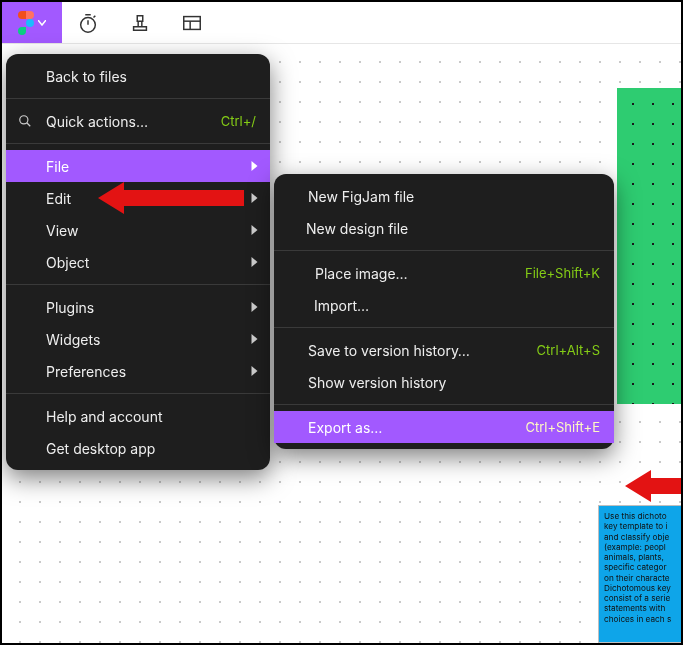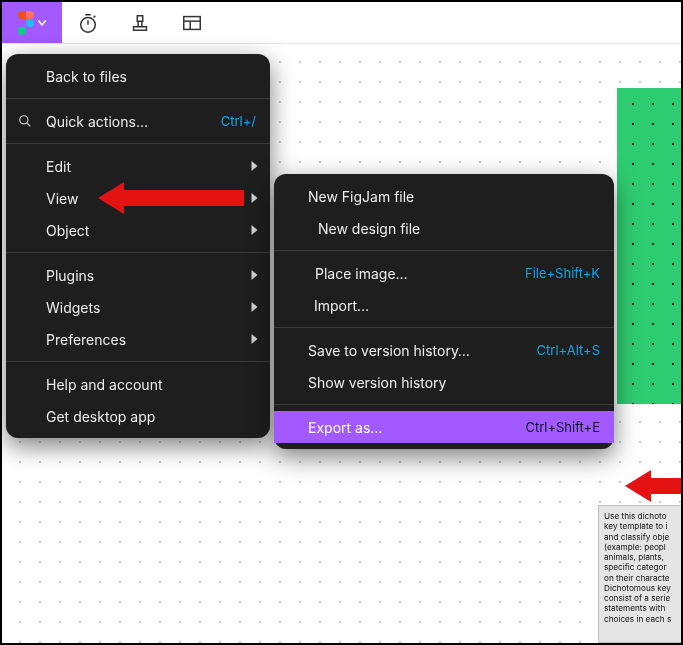--- a/index.html
+++ b/index.html
@@ -64,21 +64,21 @@
     background-position: 6px 6px;
   }
 
   
   .note-card {
     position: absolute;
     top: 503px;
     left: 596px;
     width: 86px;
     height: 138px;
-    background: #e5e5e5;
+    background: #0ea5e9;
     border: 1px solid #bfbfbf;
     padding: 5px 5px;
     font-size: 8.2px;
     line-height: 1.25;
     color: #111;
     overflow: hidden;
   }
 
   
   .menu {
@@ -98,25 +98,25 @@
     display: flex;
     align-items: center;
     height: 32px;
     padding: 0 14px 0 40px;
     position: relative;
     cursor: pointer;
     white-space: nowrap;
   }
   .menu li .shortcut {
     margin-left: auto;
-    color: #0ea5e9;
+    color: #84cc16;
     font-size: 13px;
   }
   .menu li.highlight { background: #a259ff; color: #fff; }
-  .menu li.highlight .shortcut { color: #0f172a; }
+  .menu li.highlight .shortcut { color: #fef9c3; }
   .menu hr {
     border: none;
     border-top: 1px solid #3a3a3a;
     margin: 6px 0;
   }
   .submenu-arrow {
     position: absolute;
     right: 12px;
     top: 50%;
     transform: translateY(-50%);
@@ -208,20 +208,28 @@
     <span class="left-icon icon">
       <svg width="14" height="14" viewBox="0 0 24 24" fill="none" stroke="#ccc" stroke-width="2">
           <circle cx="10" cy="10" r="7"></circle>
           <path d="M21 21l-6-6"></path>
         </svg>
     </span>
     <span>Quick actions…</span>
     <span class="shortcut">Ctrl+/</span>
   </li>
   <hr>
+  <li class="highlight">
+    <span>File</span>
+    <span class="submenu-arrow icon">
+      <svg width="7" height="10" viewBox="0 0 6 10">
+          <path d="M0 0 L6 5 L0 10 Z" fill="#fff"></path>
+        </svg>
+    </span>
+  </li>
   <li>
     <span>Edit</span>
     <span class="submenu-arrow icon">
       <svg width="7" height="10" viewBox="0 0 6 10">
           <path d="M0 0 L6 5 L0 10 Z" fill="#ccc"></path>
         </svg>
     </span>
   </li>
   <li>
     <span>View</span>
@@ -270,21 +278,21 @@
   </li>
   <li>
     <span>Get desktop app</span>
   </li>
 </ul>
 
 <ul class="menu menu2">
   <li style="padding-left:34px">
     <span>New FigJam file</span>
   </li>
-  <li style="padding-left:44px">
+  <li style="padding-left:32px">
     <span>New design file</span>
   </li>
   <hr>
   <li style="padding-left:41px">
     <span>Place image…</span>
     <span class="shortcut">File+Shift+K</span>
   </li>
   <li style="">
     <span>Import…</span>
   </li>

